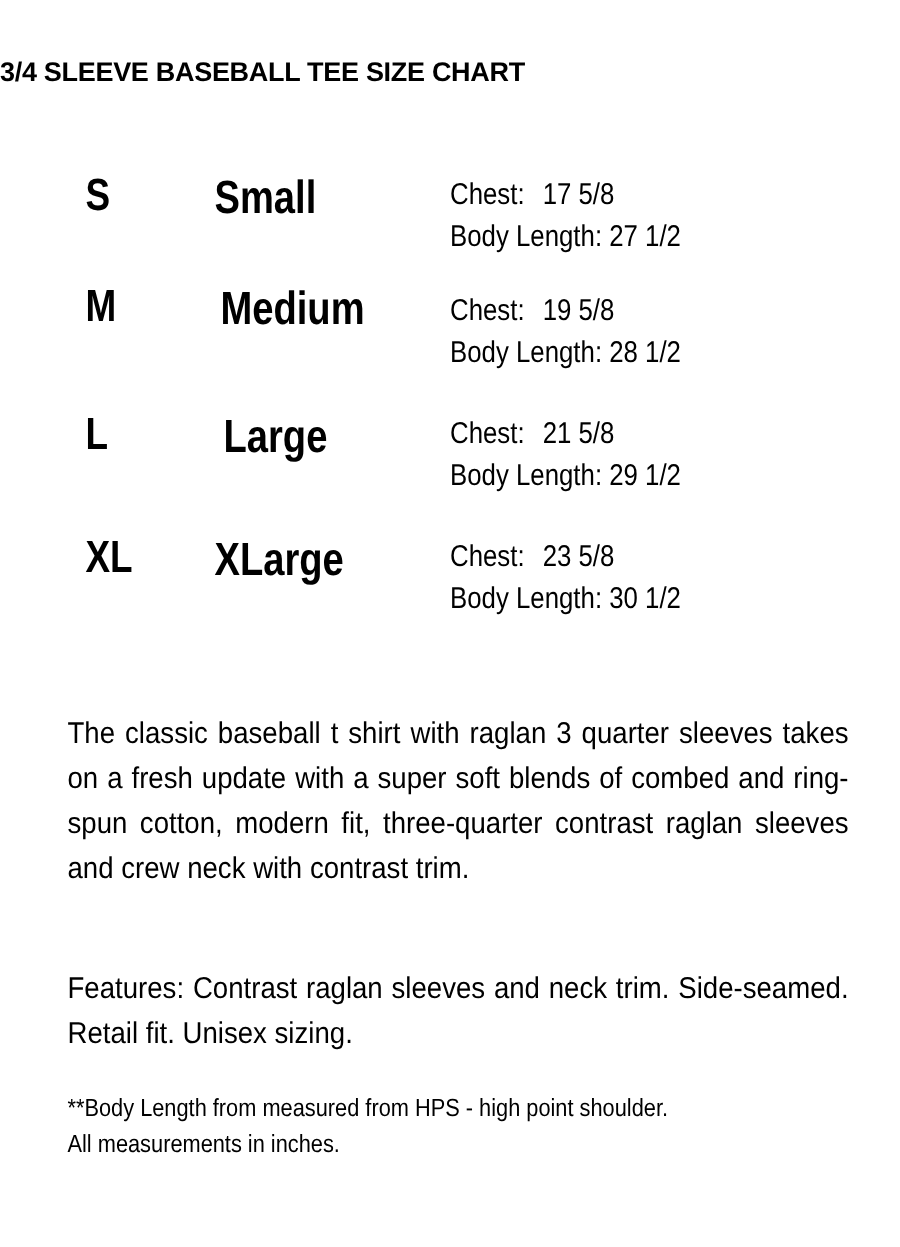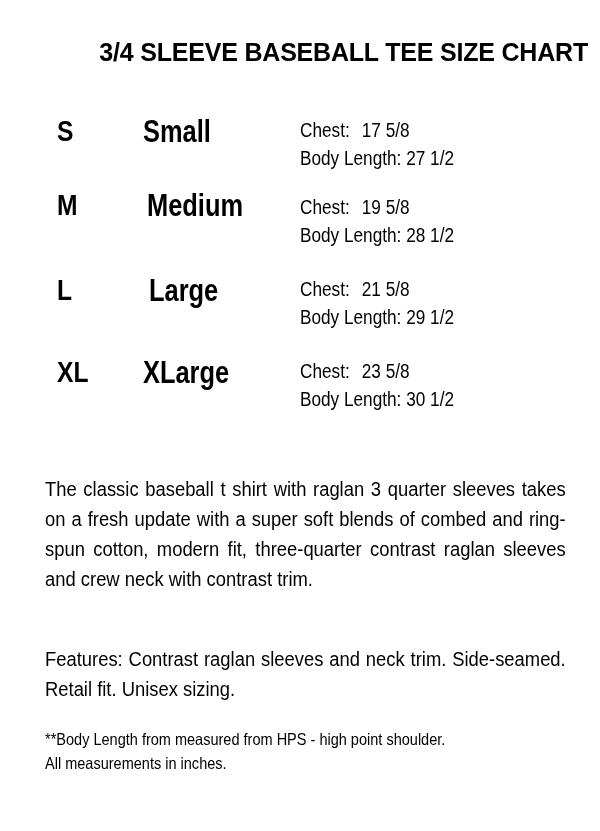--- a/index.html
+++ b/index.html
@@ -13,24 +13,24 @@
       position: relative;
       overflow: hidden;
       color: #000000;
       font-family: "DejaVu Sans Condensed", "Liberation Sans Narrow", "Liberation Sans", sans-serif;
     }
     .title {
       position: absolute;
       left: 0;
       top: 38px;
       width: 588px;
-      text-align: right;
+      text-align: left;
       font-family: "Liberation Sans", sans-serif;
       font-weight: bold;
-      font-size: 25px;
+      font-size: 18px;
       letter-spacing: -0.2px;
       white-space: nowrap;
     }
     .size-row {
       position: absolute;
       left: 0;
       width: 600px;
       height: 70px;
     }
     .size-code {

